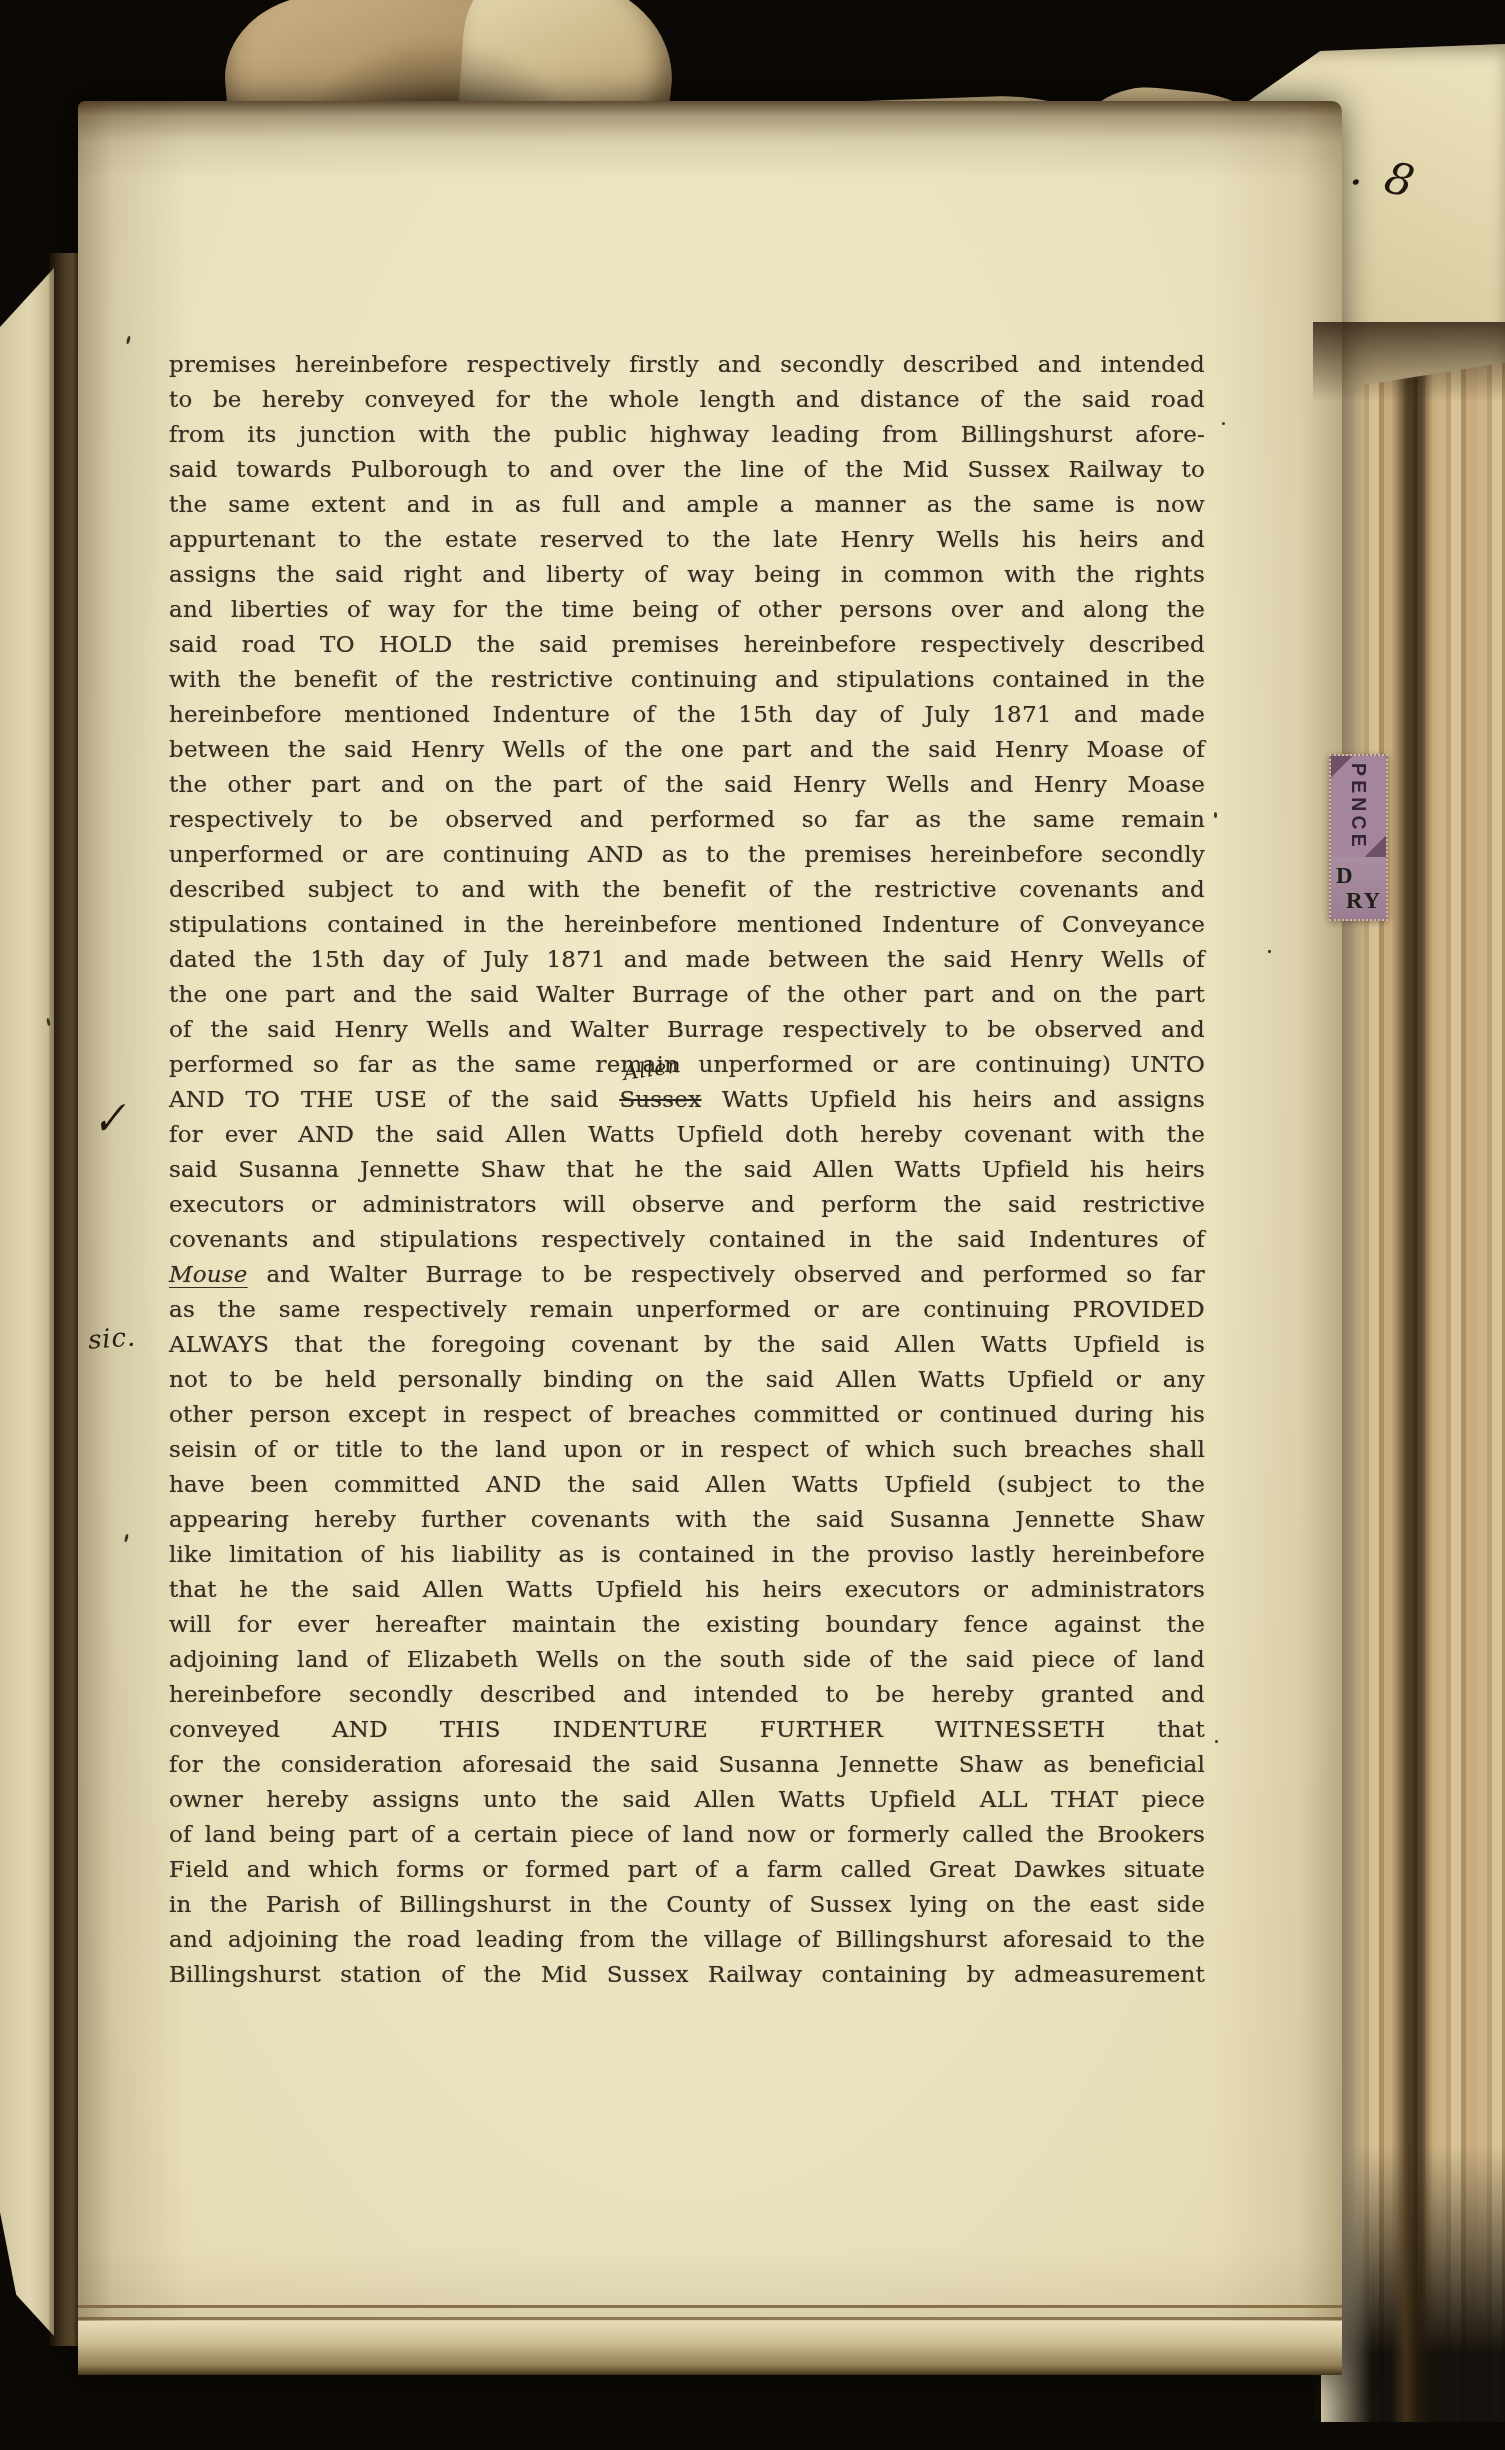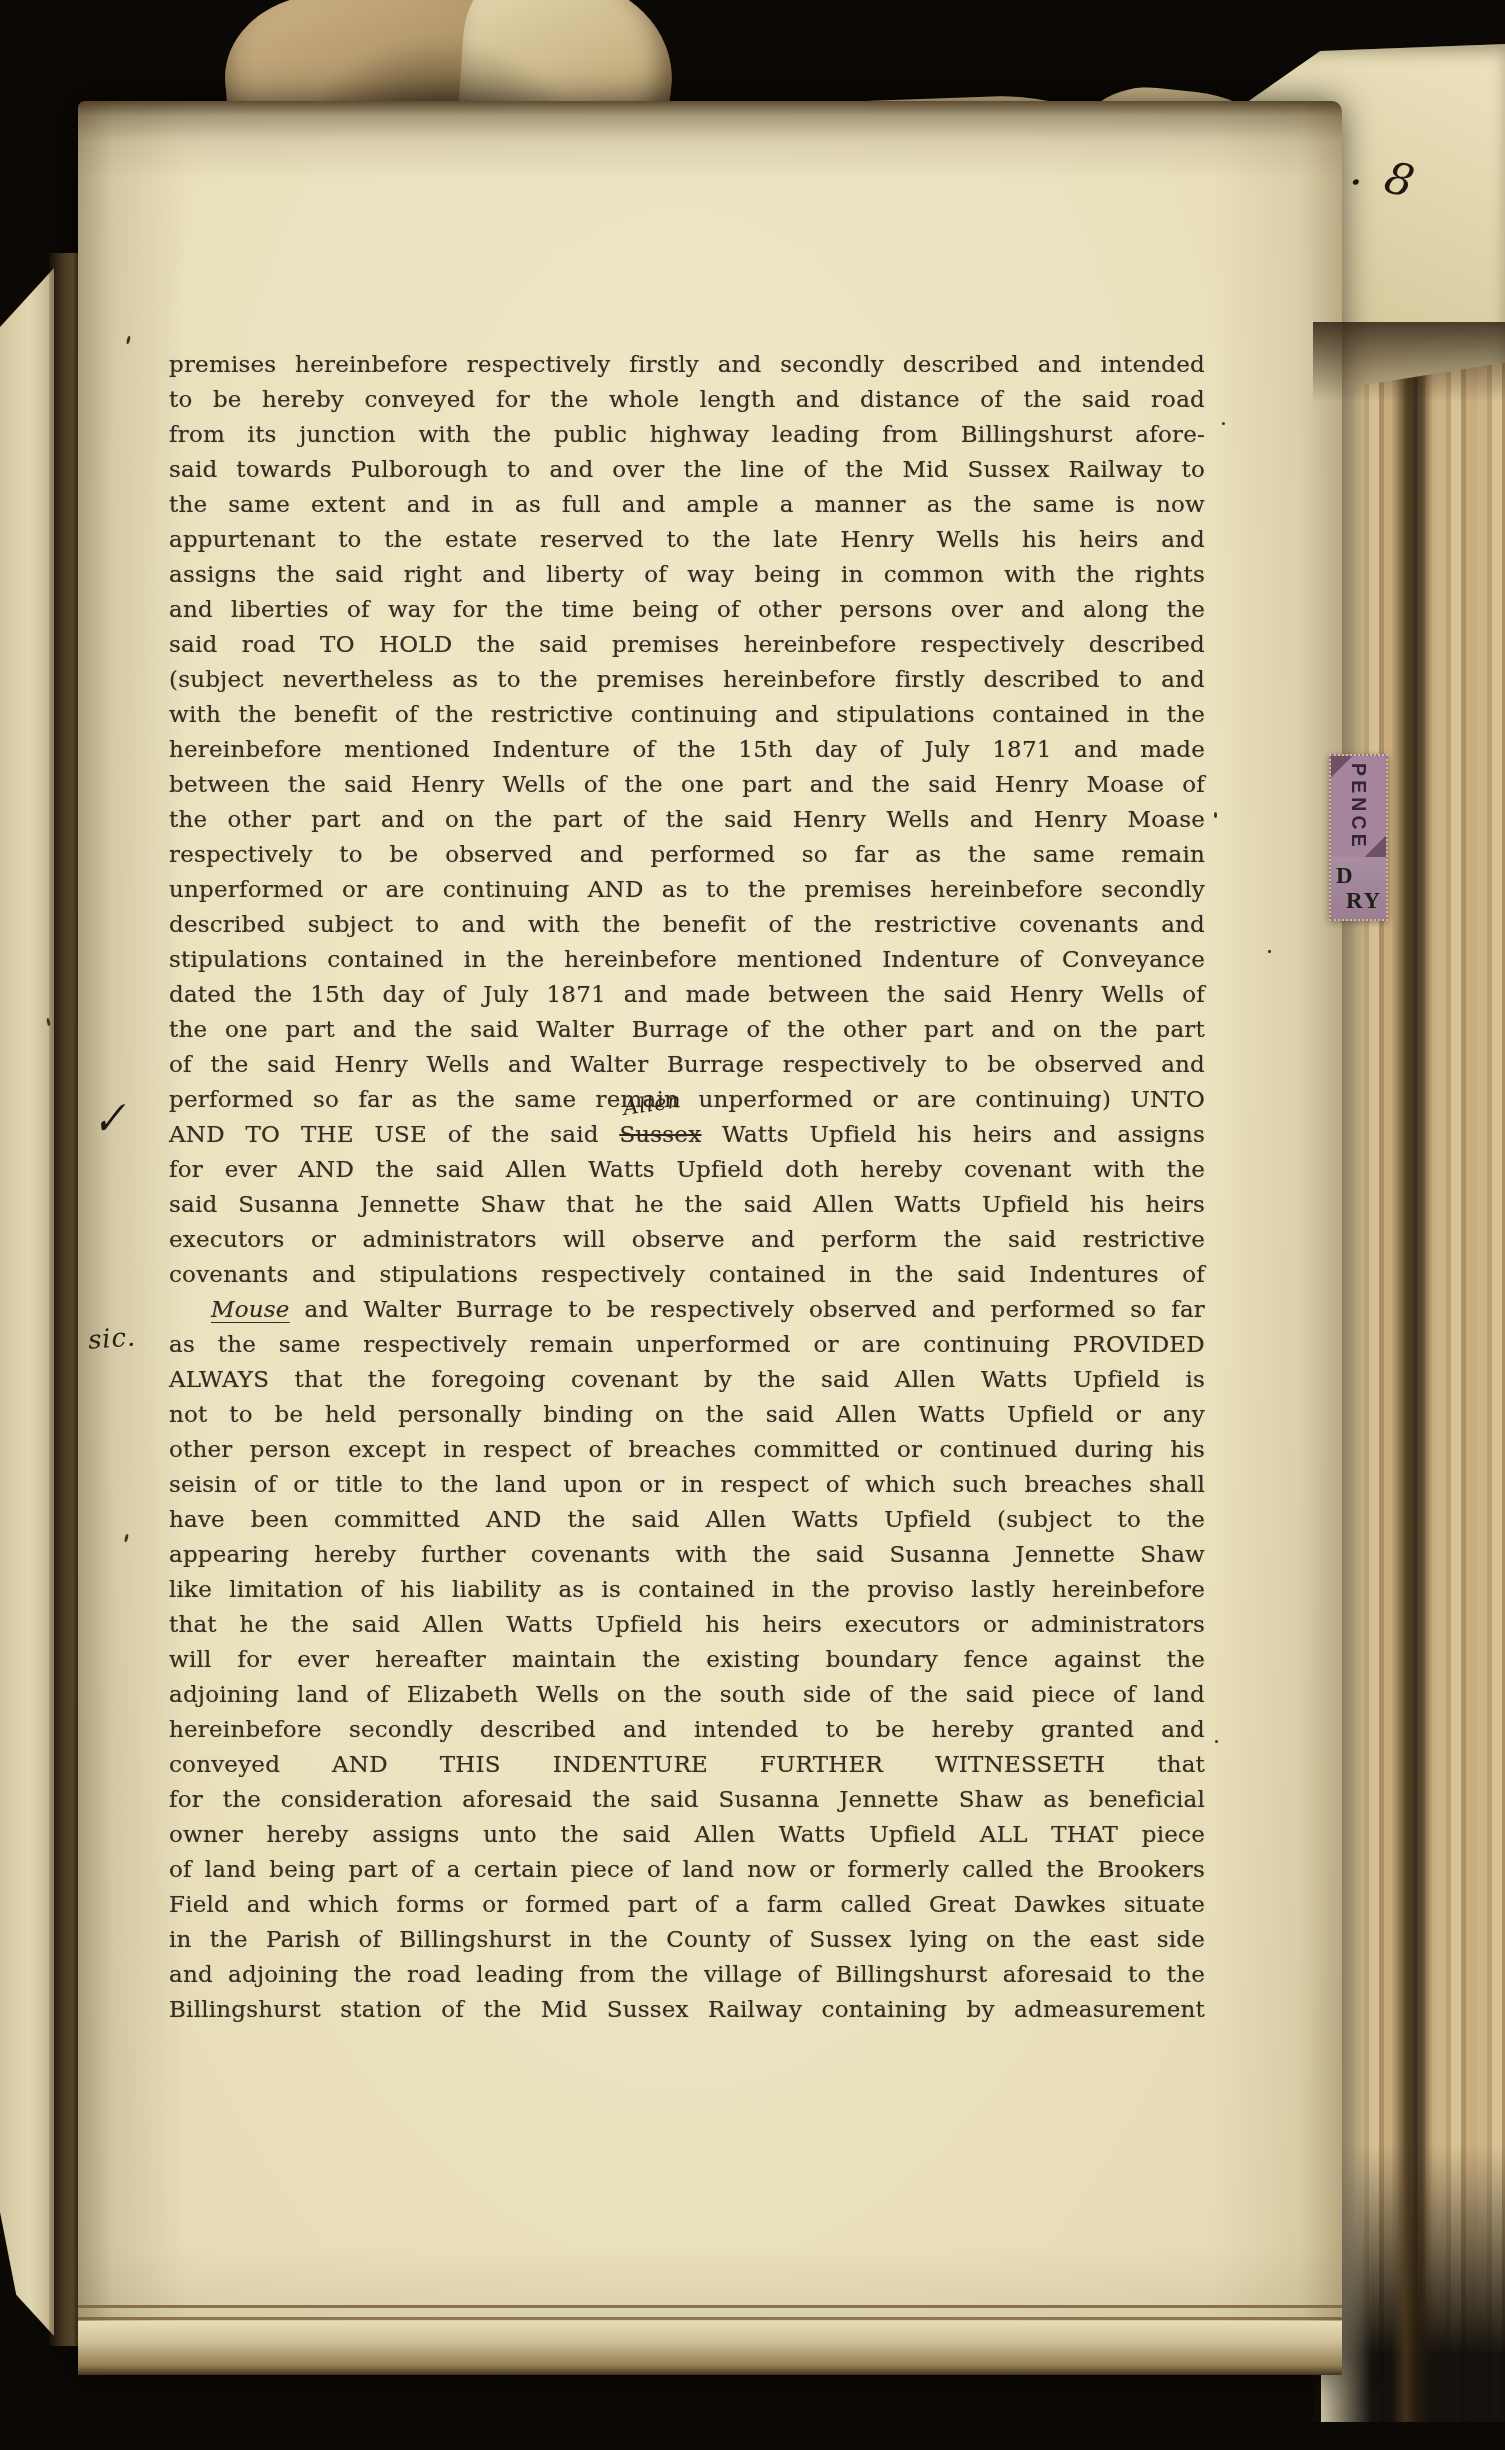--- a/index.html
+++ b/index.html
@@ -112,21 +112,21 @@
   }
   .line{text-align:justify;text-align-last:justify;height:35px;}
   .strike-wrap{position:relative;display:inline-block;}
   .strike{text-decoration:line-through;text-decoration-thickness:2.1px;text-decoration-color:#2c251a;}
   .insert-above{
     position:absolute;left:3.4px;top:-23px;
     font-style:italic;font-size:21px;line-height:21px;
     transform:rotate(-8deg);color:#272013;letter-spacing:0.8px;
     text-shadow:none;white-space:nowrap;
   }
-  .italic-u{font-style:italic;text-decoration:underline;text-decoration-thickness:1.3px;text-underline-offset:5px;margin-left:42px;}
+  .italic-u{font-style:italic;text-decoration:underline;text-decoration-thickness:1.3px;text-underline-offset:5px;}
   
   .check-mark{
     position:absolute;left:13.5px;top:994px;
     font-size:41px;color:#1f1a10;transform:rotate(-10deg) skewX(-8deg);
     font-style:italic;
   }
   .sic-mark{
     position:absolute;left:10px;top:1222px;
     font-style:italic;font-size:26px;color:#241e13;transform:rotate(-4deg);
     letter-spacing:0.8px;
@@ -203,21 +203,20 @@
     <div class="text-block">
         <div class="line"><span>premises hereinbefore respectively firstly and secondly described and intended</span></div>
         <div class="line"><span>to be hereby conveyed for the whole length and distance of the said road</span></div>
         <div class="line"><span>from its junction with the public highway leading from Billingshurst afore-</span></div>
         <div class="line"><span>said towards Pulborough to and over the line of the Mid Sussex Railway to</span></div>
         <div class="line"><span>the same extent and in as full and ample a manner as the same is now</span></div>
         <div class="line"><span>appurtenant to the estate reserved to the late Henry Wells his heirs and</span></div>
         <div class="line"><span>assigns the said right and liberty of way being in common with the rights</span></div>
         <div class="line"><span>and liberties of way for the time being of other persons over and along the</span></div>
         <div class="line"><span>said road TO HOLD the said premises hereinbefore respectively described</span></div>
-        <div class="line"><span>(subject nevertheless as to the premises hereinbefore firstly described to and</span></div>
         <div class="line"><span>with the benefit of the restrictive continuing and stipulations contained in the</span></div>
         <div class="line"><span>hereinbefore mentioned Indenture of the 15th day of July 1871 and made</span></div>
         <div class="line"><span>between the said Henry Wells of the one part and the said Henry Moase of</span></div>
         <div class="line"><span>the other part and on the part of the said Henry Wells and Henry Moase</span></div>
         <div class="line"><span>respectively to be observed and performed so far as the same remain</span></div>
         <div class="line"><span>unperformed or are continuing AND as to the premises hereinbefore secondly</span></div>
         <div class="line"><span>described subject to and with the benefit of the restrictive covenants and</span></div>
         <div class="line"><span>stipulations contained in the hereinbefore mentioned Indenture of Conveyance</span></div>
         <div class="line"><span>dated the 15th day of July 1871 and made between the said Henry Wells of</span></div>
         <div class="line"><span>the one part and the said Walter Burrage of the other part and on the part</span></div>

